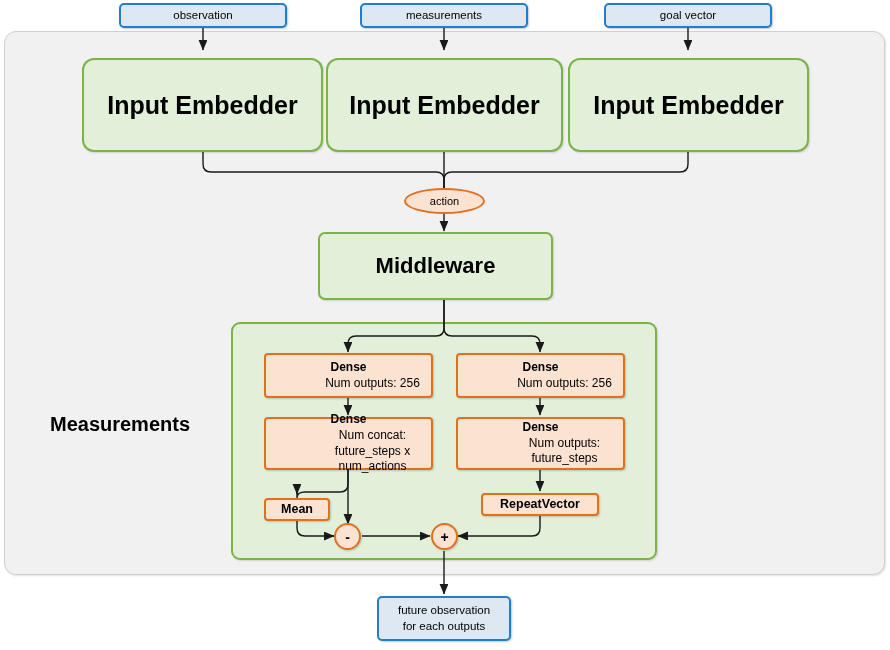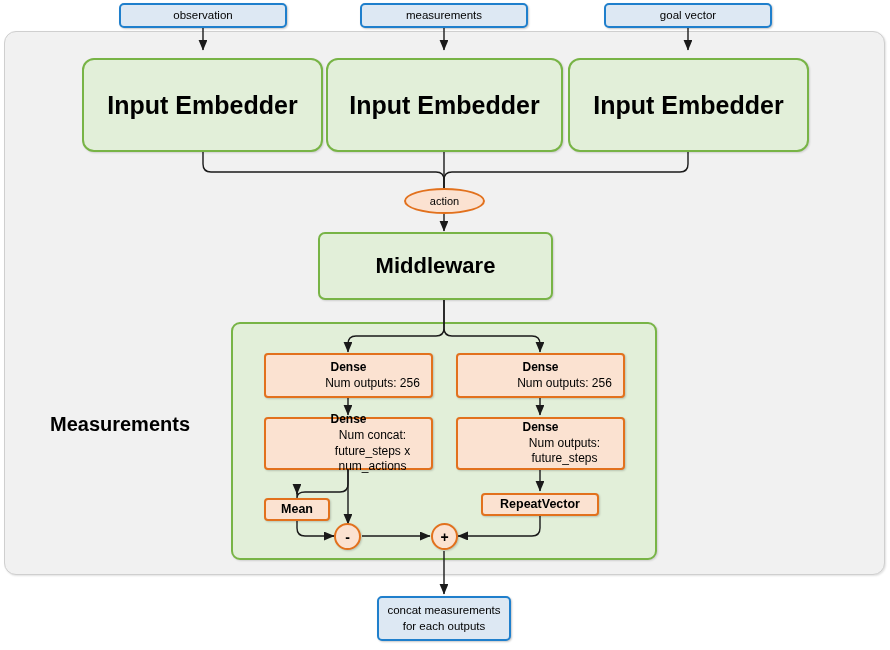--- a/index.html
+++ b/index.html
@@ -251,17 +251,17 @@
 
   <div class="node orange-box plain" style="left:481px; top:493px; width:118px; height:23px;">
     <span>RepeatVector</span>
   </div>
 
   <div class="node op-circle" style="left:431px; top:523px; width:27px; height:27px;">
     <span>+</span>
   </div>
 
   <div class="node io-box" style="left:377px; top:596px; width:134px; height:45px;">
-    <span>concat measurements</span>
+    <span>future observation</span>
     <span>for each outputs</span>
   </div>
 
 </div>
 
 </body></html>

